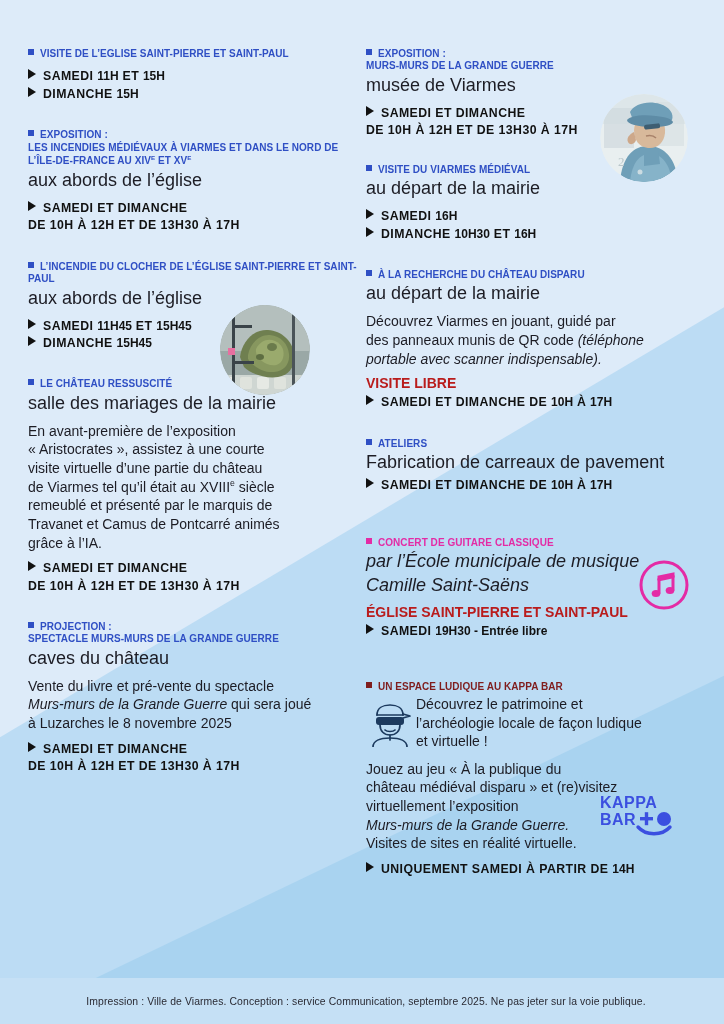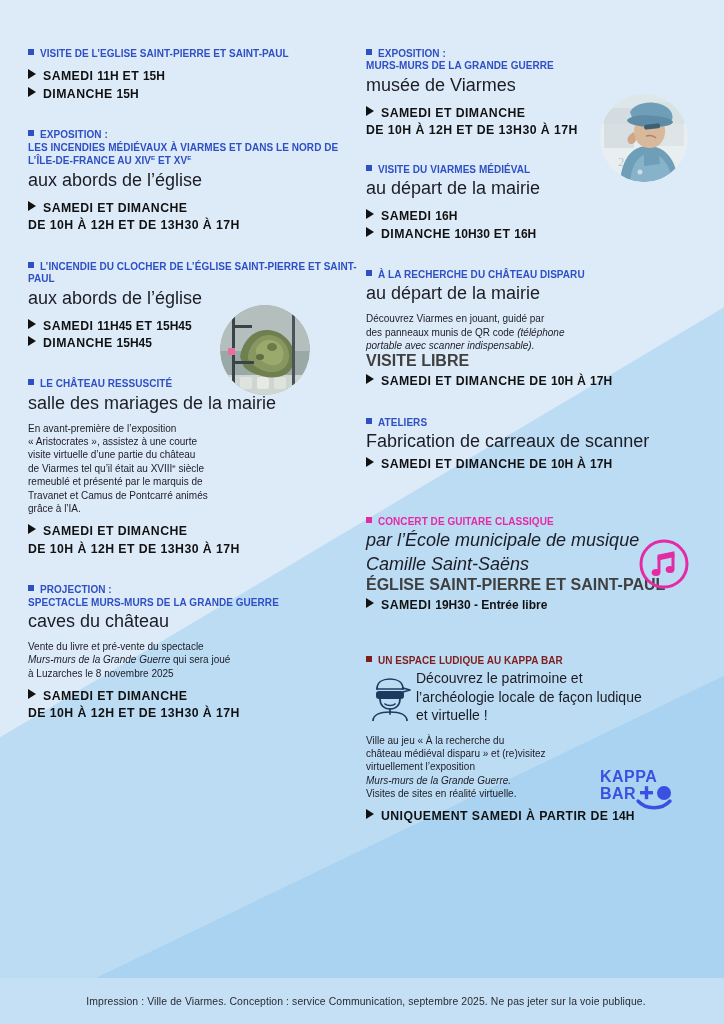--- a/index.html
+++ b/index.html
@@ -50,25 +50,25 @@
   .bullet {
     display:inline-block; width:6px; height:6px;
     background:currentColor; margin-right:6px;
     vertical-align:2px;
   }
   .sub {
     font-size:18px; line-height:1.28; color:#1c1c24; margin-top:1px;
   }
   .sub.ital { font-style:italic; }
   .body {
-    font-size:10px; line-height:1.33; color:#1c1c24; margin-top:7px;
+    font-size:14px; line-height:1.33; color:#1c1c24; margin-top:7px;
   }
   .body .it { font-style:italic; }
   .strong-line {
-    font-size:16px; font-weight:bold; color:#404040;
+    font-size:14px; font-weight:bold; margin-top:7px; color:#b91c1c;
   }
   .times { margin-top:8px; }
   .tline {
     font-size:12.3px; font-weight:bold; color:#111;
     letter-spacing:0.035em; line-height:1.42;
     text-transform:uppercase;
   }
   .tline .big { font-size:12px; letter-spacing:0; }
   .tri {
     display:inline-block; width:0; height:0; margin-right:7px;
@@ -326,21 +326,21 @@
         <div class="tline">
           <span class="tri"></span><span>SAMEDI ET DIMANCHE DE </span><span class="big">10H</span><span> À </span><span class="big">17H</span>
         </div>
       </div>
     </div>
 
     <div class="block" style="margin-top:26px;">
       <h2 class="head">
         <span class="bullet"></span><span>ATELIERS</span>
       </h2>
-      <div class="sub">Fabrication de carreaux de scanner</div>
+      <div class="sub">Fabrication de carreaux de pavement</div>
       <div class="times" style="margin-top:3px;">
         <div class="tline">
           <span class="tri"></span><span>SAMEDI ET DIMANCHE DE </span><span class="big">10H</span><span> À </span><span class="big">17H</span>
         </div>
       </div>
     </div>
 
     <div class="block" style="margin-top:42px;">
       <h2 class="head pink">
         <span class="bullet"></span><span>CONCERT DE GUITARE CLASSIQUE</span>
@@ -368,21 +368,21 @@
     <div class="block" style="margin-top:40px;">
       <h2 class="head red">
         <span class="bullet"></span><span>UN ESPACE LUDIQUE AU KAPPA BAR</span>
       </h2>
       <div class="vr-para">
         <span>Découvrez le patrimoine et</span><br>
         <span>l’archéologie locale de façon ludique</span><br>
         <span>et virtuelle !</span>
       </div>
       <div class="body" style="margin-top:9px;">
-        <span>Ville au jeu « À la recherche du</span><br>
+        <span>Jouez au jeu « À la publique du</span><br>
         <span>château médiéval disparu » et (re)visitez</span><br>
         <span>virtuellement l’exposition</span><br>
         <span class="it">Murs-murs de la Grande Guerre.</span><br>
         <span>Visites de sites en réalité virtuelle.</span>
       </div>
       <div class="times">
         <div class="tline">
           <span class="tri"></span><span>UNIQUEMENT SAMEDI À PARTIR DE </span><span class="big">14H</span>
         </div>
       </div>

